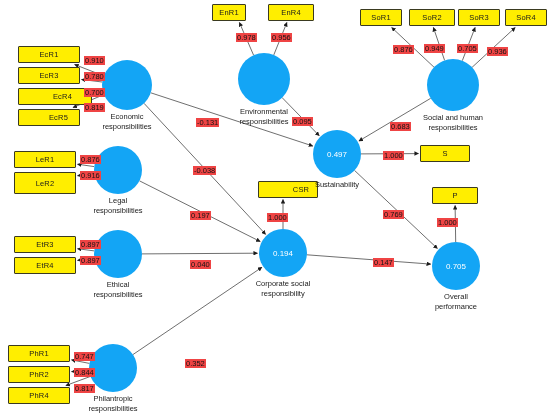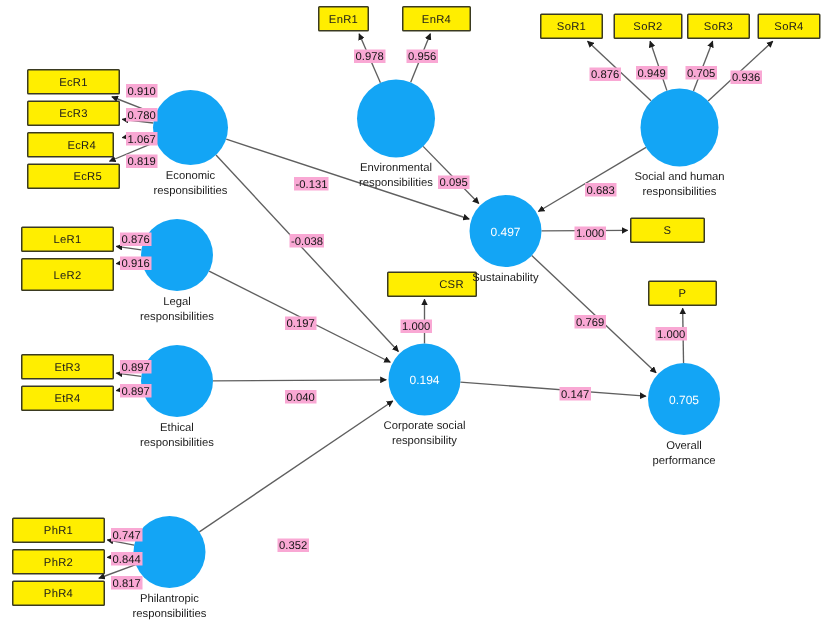--- a/index.html
+++ b/index.html
@@ -51,21 +51,21 @@
     text-align: center;
     font-size: 7.5px;
     color: #1b1b1b;
     line-height: 9.5px;
     white-space: pre-line;
   }
   .edge-value {
     position: absolute;
     font-size: 7.5px;
     color: #141414;
-    background: #f9a8d4;
+    background: #ef4444;
     padding: 0 1px;
     white-space: nowrap;
   }
 </style>
 </head>
 <body>
 
 <div id="canvas">
 
   <svg id="wires">
@@ -107,21 +107,21 @@
       </g>
   </svg>
 
   <div id="indicator-layer">
       <div class="indicator" style="left: 18px; top: 46px; width: 62px; height: 17px;">
         <span>EcR1</span>
       </div>
       <div class="indicator" style="left: 18px; top: 67px; width: 62px; height: 17px;">
         <span>EcR3</span>
       </div>
-      <div class="indicator" style="left: 18px; top: 88px; width: 58px; height: 17px; padding-left: 15px;">
+      <div class="indicator" style="left: 18px; top: 88px; width: 74px; height: 17px; padding-left: 15px;">
         <span>EcR4</span>
       </div>
       <div class="indicator" style="left: 18px; top: 109px; width: 62px; height: 17px; padding-left: 19px;">
         <span>EcR5</span>
       </div>
       <div class="indicator" style="left: 14px; top: 151px; width: 62px; height: 17px;">
         <span>LeR1</span>
       </div>
       <div class="indicator" style="left: 14px; top: 172px; width: 62px; height: 22px;">
         <span>LeR2</span>
@@ -199,42 +199,42 @@
 responsibility</div>
       <div class="construct" style="left: 432px; top: 242px; width: 48px; height: 48px;">
         <span>0.705</span>
       </div>
       <div class="construct-label" style="left: 396px; top: 292px; width: 120px;">Overall
 performance</div>
     </div>
   <div id="value-layer">
       <div class="edge-value" style="left: 84px; top: 56px;">0.910</div>
       <div class="edge-value" style="left: 84px; top: 72px;">0.780</div>
-      <div class="edge-value" style="left: 84px; top: 88px;">1.067</div>
+      <div class="edge-value" style="left: 84px; top: 88px;">0.700</div>
       <div class="edge-value" style="left: 84px; top: 103px;">0.819</div>
       <div class="edge-value" style="left: 80px; top: 155px;">0.876</div>
       <div class="edge-value" style="left: 80px; top: 171px;">0.916</div>
       <div class="edge-value" style="left: 80px; top: 240px;">0.897</div>
       <div class="edge-value" style="left: 80px; top: 256px;">0.897</div>
       <div class="edge-value" style="left: 74px; top: 352px;">0.747</div>
       <div class="edge-value" style="left: 74px; top: 368px;">0.844</div>
       <div class="edge-value" style="left: 74px; top: 384px;">0.817</div>
       <div class="edge-value" style="left: 236px; top: 33px;">0.978</div>
       <div class="edge-value" style="left: 271px; top: 33px;">0.956</div>
       <div class="edge-value" style="left: 393px; top: 45px;">0.876</div>
       <div class="edge-value" style="left: 424px; top: 44px;">0.949</div>
       <div class="edge-value" style="left: 457px; top: 44px;">0.705</div>
       <div class="edge-value" style="left: 487px; top: 47px;">0.936</div>
       <div class="edge-value" style="left: 267px; top: 213px;">1.000</div>
       <div class="edge-value" style="left: 383px; top: 151px;">1.000</div>
       <div class="edge-value" style="left: 437px; top: 218px;">1.000</div>
       <div class="edge-value" style="left: 196px; top: 118px;">-0.131</div>
       <div class="edge-value" style="left: 292px; top: 117px;">0.095</div>
       <div class="edge-value" style="left: 390px; top: 122px;">0.683</div>
-      <div class="edge-value" style="left: 193px; top: 156px;">-0.038</div>
+      <div class="edge-value" style="left: 193px; top: 166px;">-0.038</div>
       <div class="edge-value" style="left: 190px; top: 211px;">0.197</div>
       <div class="edge-value" style="left: 190px; top: 260px;">0.040</div>
       <div class="edge-value" style="left: 185px; top: 315px; margin-top: 44px;">0.352</div>
       <div class="edge-value" style="left: 383px; top: 210px;">0.769</div>
       <div class="edge-value" style="left: 373px; top: 258px;">0.147</div>
     </div>
 
 </div>
 
 </body></html>

